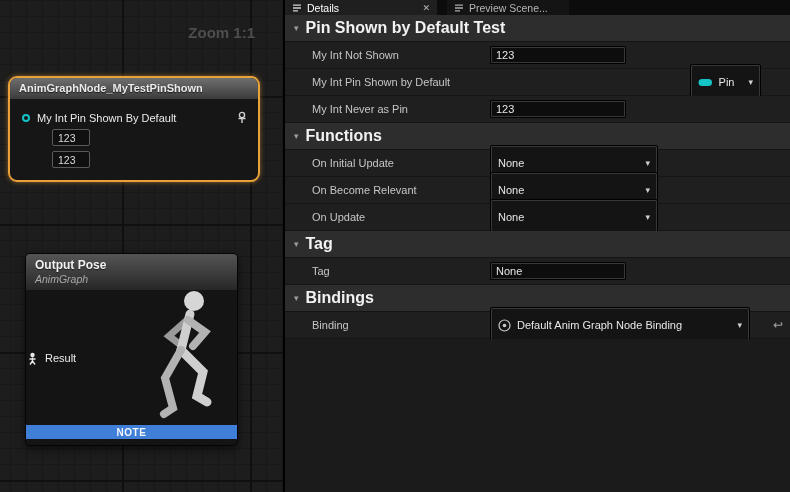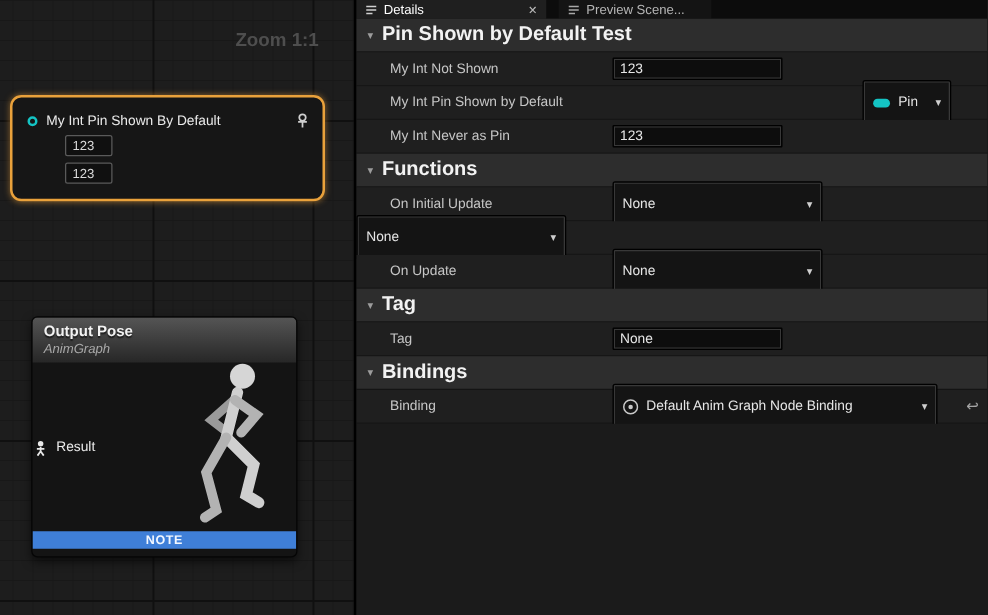--- a/index.html
+++ b/index.html
@@ -78,20 +78,21 @@
 </style>
 </head>
 <body>
 
 <div class="app">
 
   <div class="graph-pane">
     <div class="zoom-label">Zoom 1:1</div>
 
     <div class="test-node">
+      <div class="node-header">AnimGraphNode_MyTestPinShown</div>
       <div class="node-body">
         <div class="pin-row">
           <span class="pin-circle"></span>
           <span class="pin-label">My Int Pin Shown By Default</span>
           <span class="pin-toggle">
             <svg width="12" height="13" viewBox="0 0 12 13">
                 <g fill="none" stroke="#cfcfcf" stroke-width="1.4">
                   <circle cx="6" cy="4" r="2.6"></circle>
                   <path d="M6 7 L6 12"></path>
                   <path d="M2.5 7.5 L9.5 7.5"></path>
@@ -193,20 +194,21 @@
     <div class="prop-row">
       <div class="prop-label">On Initial Update</div>
       <div class="prop-value">
         <div class="combo fn">
           <span class="combo-text">None</span>
           <span class="chev">▾</span>
         </div>
       </div>
     </div>
     <div class="prop-row">
+      <div class="prop-label">On Become Relevant</div>
       <div class="prop-value">
         <div class="combo fn">
           <span class="combo-text">None</span>
           <span class="chev">▾</span>
         </div>
       </div>
     </div>
     <div class="prop-row">
       <div class="prop-label">On Update</div>
       <div class="prop-value">

